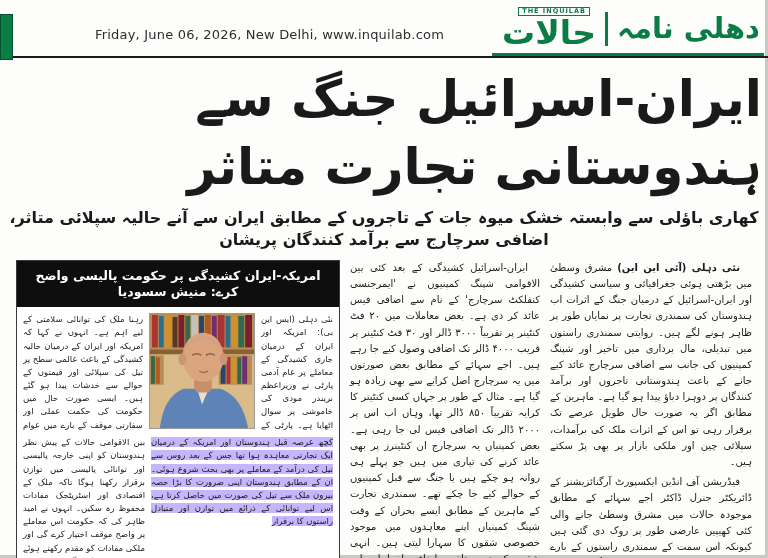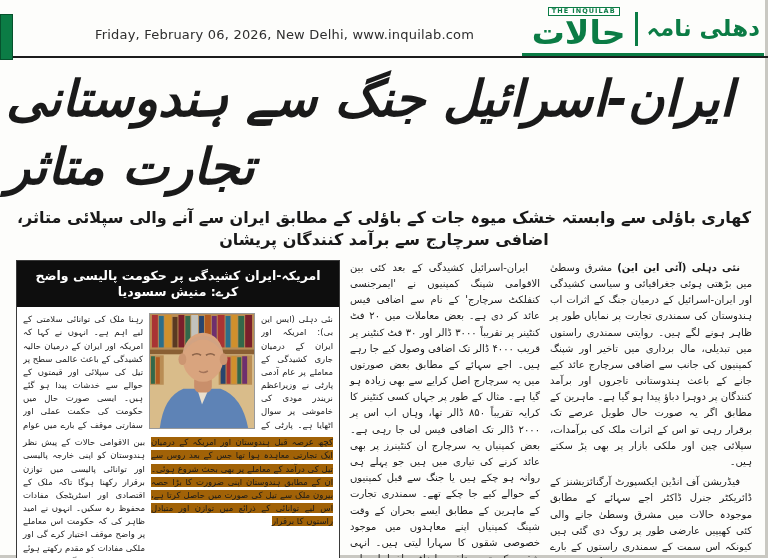--- a/index.html
+++ b/index.html
@@ -8,26 +8,26 @@
     position:relative;width:768px;height:558px;margin:0 auto;
     background:#fdfdfb;overflow:hidden;
     font-family:"DejaVu Sans",sans-serif;color:#1a1a1a;
     box-shadow:inset -3px -3px 0 #c9c8c2;
   }
   
   .topbar{position:relative;height:58px;border-bottom:2px solid #1c1c1c;}
   .edition-tab{position:absolute;left:0;top:14px;width:13px;height:46px;background:#0b7c45;border:1px solid #06522d;}
   .dateline{position:absolute;left:95px;top:27px;font-size:13px;color:#2e2e2e;letter-spacing:.2px;}
   .masthead{position:absolute;right:4px;top:6px;height:50px;display:flex;direction:rtl;align-items:center;gap:9px;border-bottom:3px solid #0b7c45;padding:0 4px 2px 10px;}
-  .mh-edition{font-size:23px;font-weight:bold;color:#0b7c45;line-height:1;}
+  .mh-edition{font-size:29px;font-weight:bold;color:#0b7c45;line-height:1;}
   .mh-sep{width:3px;height:34px;background:#0b7c45;}
   .mh-logo{position:relative;font-size:33px;font-weight:900;color:#0b7c45;line-height:1;padding-top:8px;}
   .mh-logo-en{position:absolute;top:-1px;right:6px;font-size:6.5px;font-weight:bold;color:#0b7c45;letter-spacing:1px;border:1px solid #0b7c45;padding:0 3px;background:#fff;white-space:nowrap;text-align:right;}
   
-  .headline{direction:rtl;text-align:left;font-size:50px;font-weight:900;line-height:1.35;margin:8px 6px 0;letter-spacing:-1px;font-style:italic;}
+  .headline{direction:rtl;text-align:right;font-size:50px;font-weight:900;line-height:1.35;margin:8px 6px 0;letter-spacing:-1px;}
   .subheadline{direction:rtl;text-align:center;font-size:16px;font-weight:bold;margin:6px 8px 0;line-height:1.4;}
   
   .body-grid{display:flex;direction:rtl;gap:10px;padding:8px 16px 0;align-items:flex-start;}
   .col{font-size:10px;line-height:1.62;text-align:justify;direction:rtl;}
   .col-right{width:202px;}
   .col-middle{width:190px;}
   .col-left{width:324px;}
   .col p{margin:0 0 4px;}
   .p-indent{text-indent:12px;}
   .dl{font-weight:bold;margin-top:38px;}
@@ -35,42 +35,42 @@
   .sidebox{border:1px solid #3a3a3a;background:#fff;}
   .box-caption{background:#0e0e0e;color:#ffffff;direction:rtl;text-align:center;font-size:12.5px;font-weight:bold;padding:7px 4px;line-height:1.3;}
   .box-mid{display:flex;direction:rtl;gap:6px;padding:6px 6px 2px;}
   .box-col-first{width:72px;font-size:8.5px;line-height:1.55;text-align:justify;overflow:hidden;max-height:118px;}
   .photo{width:106px;height:116px;flex:none;border:1px solid #999;background:#caa36b;}
   .photo svg{display:block;width:100%;height:100%;}
   .box-col-second{flex:1;font-size:8.5px;line-height:1.55;text-align:justify;overflow:hidden;max-height:118px;}
   .box-bottom{display:flex;direction:rtl;gap:6px;padding:3px 6px 6px;}
   .box-bot-right{width:182px;font-size:8.5px;line-height:1.55;text-align:justify;}
   .box-bot-left{flex:1;font-size:8.5px;line-height:1.55;text-align:justify;}
-  .hl{background:#a16207;}
+  .hl{background:#c4b5fd;}
 </style>
 </head>
 <body>
 
 <div class="page">
 
   <div class="topbar">
     <div class="edition-tab"></div>
-    <div class="dateline">Friday, February 06, 2026, New Delhi, www.inquilab.com</div>
+    <div class="dateline">Friday, June 06, 2026, New Delhi, www.inquilab.com</div>
     <div class="masthead">
       <div class="mh-edition">دھلی نامہ</div>
       <div class="mh-sep"></div>
       <div class="mh-logo">
         <span class="mh-logo-en">THE INQUILAB</span>
         <span>حالات</span>
       </div>
     </div>
   </div>
 
   <div class="headline">ایران-اسرائیل جنگ سے ہندوستانی تجارت متاثر</div>
-  <div class="subheadline">کھاری باؤلی سے وابستہ خشک میوہ جات کے باؤلی کے مطابق ایران سے آنے والی سپلائی متاثر، اضافی سرچارج سے برآمد کنندگان پریشان</div>
+  <div class="subheadline">کھاری باؤلی سے وابستہ خشک میوہ جات کے تاجروں کے مطابق ایران سے آنے حالیہ سپلائی متاثر، اضافی سرچارج سے برآمد کنندگان پریشان</div>
 
   <div class="body-grid">
 
     <div class="col col-right">
       <p class="p-indent"><span class="dl">نئی دہلی (آئی این این)</span> <span>مشرق وسطیٰ میں بڑھتی ہوئی جغرافیائی و سیاسی کشیدگی اور ایران-اسرائیل کے درمیان جنگ کے اثرات اب ہندوستان کی سمندری تجارت پر نمایاں طور پر ظاہر ہونے لگے ہیں۔ روایتی سمندری راستوں میں تبدیلی، مال برداری میں تاخیر اور شپنگ کمپنیوں کی جانب سے اضافی سرچارج عائد کیے جانے کے باعث ہندوستانی تاجروں اور برآمد کنندگان پر دوہرا دباؤ پیدا ہو گیا ہے۔ ماہرین کے مطابق اگر یہ صورت حال طویل عرصے تک برقرار رہی تو اس کے اثرات ملک کی برآمدات، سپلائی چین اور ملکی بازار پر بھی پڑ سکتے ہیں۔</span></p>
       <p class="p-indent">فیڈریشن آف انڈین ایکسپورٹ آرگنائزیشنز کے ڈائریکٹر جنرل ڈاکٹر اجے سہائے کے مطابق موجودہ حالات میں مشرق وسطیٰ جانے والی کئی کھیپیں عارضی طور پر روک دی گئی ہیں کیونکہ اس سمت کے سمندری راستوں کے بارے میں غیر یقینی صورت حال پیدا ہو گئی ہے۔ ان کے مطابق جو جہاز پہلے یورپ کے لیے براہ راست آبنائے ہرمز سے جاتے تھے، اب انہیں افریقہ کے جنوبی سرے پر واقع کیپ آف گڈ ہوپ کے راستے بھیجا جا رہا ہے، جس سے سمندری سفر کا دورانیہ تقریباً ۱۵ دن سے ۲۰ دن تک بڑھ گیا ہے۔ سمندری راستہ طویل ہونے کے باعث جہازوں کے ایندھن، بیمہ اور آپریشنل اخراجات میں بھی اضافہ ہو رہا ہے۔ اس کا براہ راست اثر مال برداری کی لاگت پر پڑ رہا ہے اور کئی شپنگ کمپنیاں اضافی فیس وصول کر رہی ہیں، جس سے برآمد کنندگان کی لاگت اچانک بڑھ گئی ہے۔</p>
     </div>
 
     <div class="col col-middle">
       <p class="p-indent">ایران-اسرائیل کشیدگی کے بعد کئی بین الاقوامی شپنگ کمپنیوں نے 'ایمرجنسی کنفلکٹ سرچارج' کے نام سے اضافی فیس عائد کر دی ہے۔ بعض معاملات میں ۲۰ فٹ کنٹینر پر تقریباً ۳۰۰۰ ڈالر اور ۳۰ فٹ کنٹینر پر قریب ۴۰۰۰ ڈالر تک اضافی وصول کیے جا رہے ہیں۔ اجے سہائے کے مطابق بعض صورتوں میں یہ سرچارج اصل کرایے سے بھی زیادہ ہو گیا ہے۔ مثال کے طور پر جہاں کسی کنٹینر کا کرایہ تقریباً ۸۵۰ ڈالر تھا، وہاں اب اس پر ۲۰۰۰ ڈالر تک اضافی فیس لی جا رہی ہے۔ بعض کمپنیاں یہ سرچارج ان کنٹینرز پر بھی عائد کرنے کی تیاری میں ہیں جو پہلے ہی روانہ ہو چکے ہیں یا جنگ سے قبل کمپنیوں کے حوالے کیے جا چکے تھے۔ سمندری تجارت کے ماہرین کے مطابق ایسے بحران کے وقت شپنگ کمپنیاں اپنے معاہدوں میں موجود خصوصی شقوں کا سہارا لیتی ہیں۔ انہی شقوں کے تحت تاخیر، اضافی اخراجات اور متبادل راستوں کے استعمال کو قانونی جواز دیا جاتا ہے۔</p>

